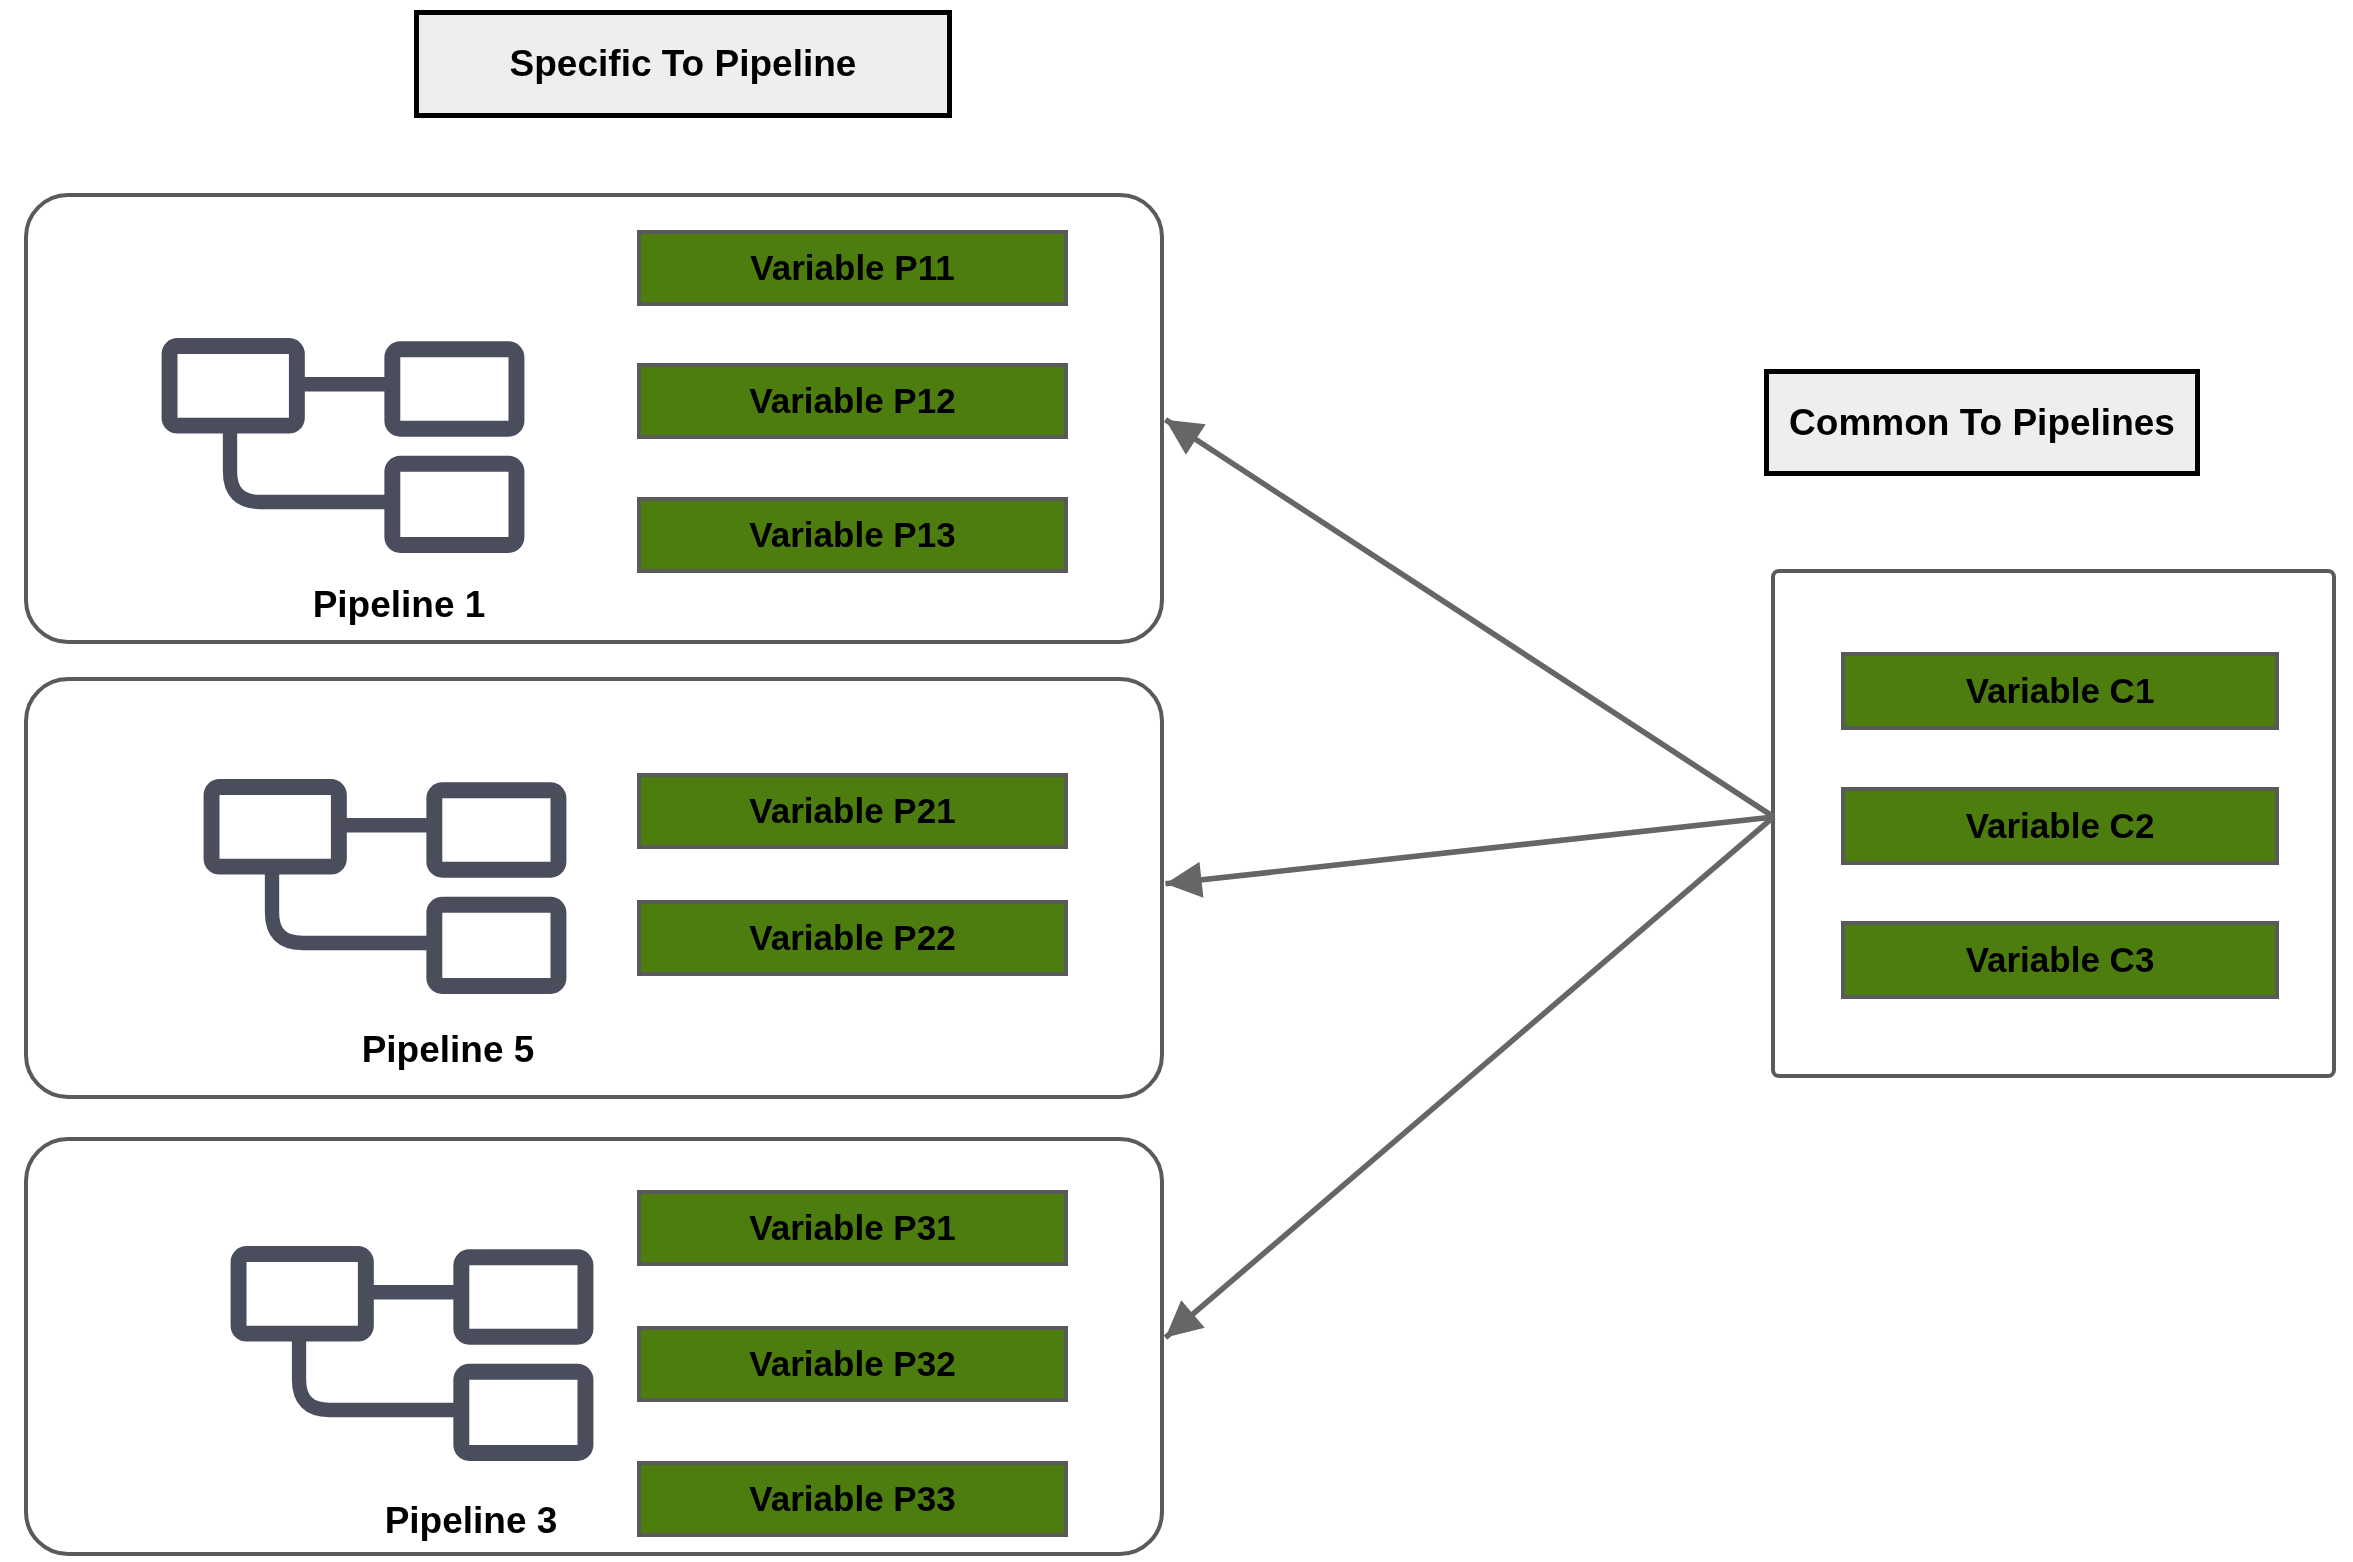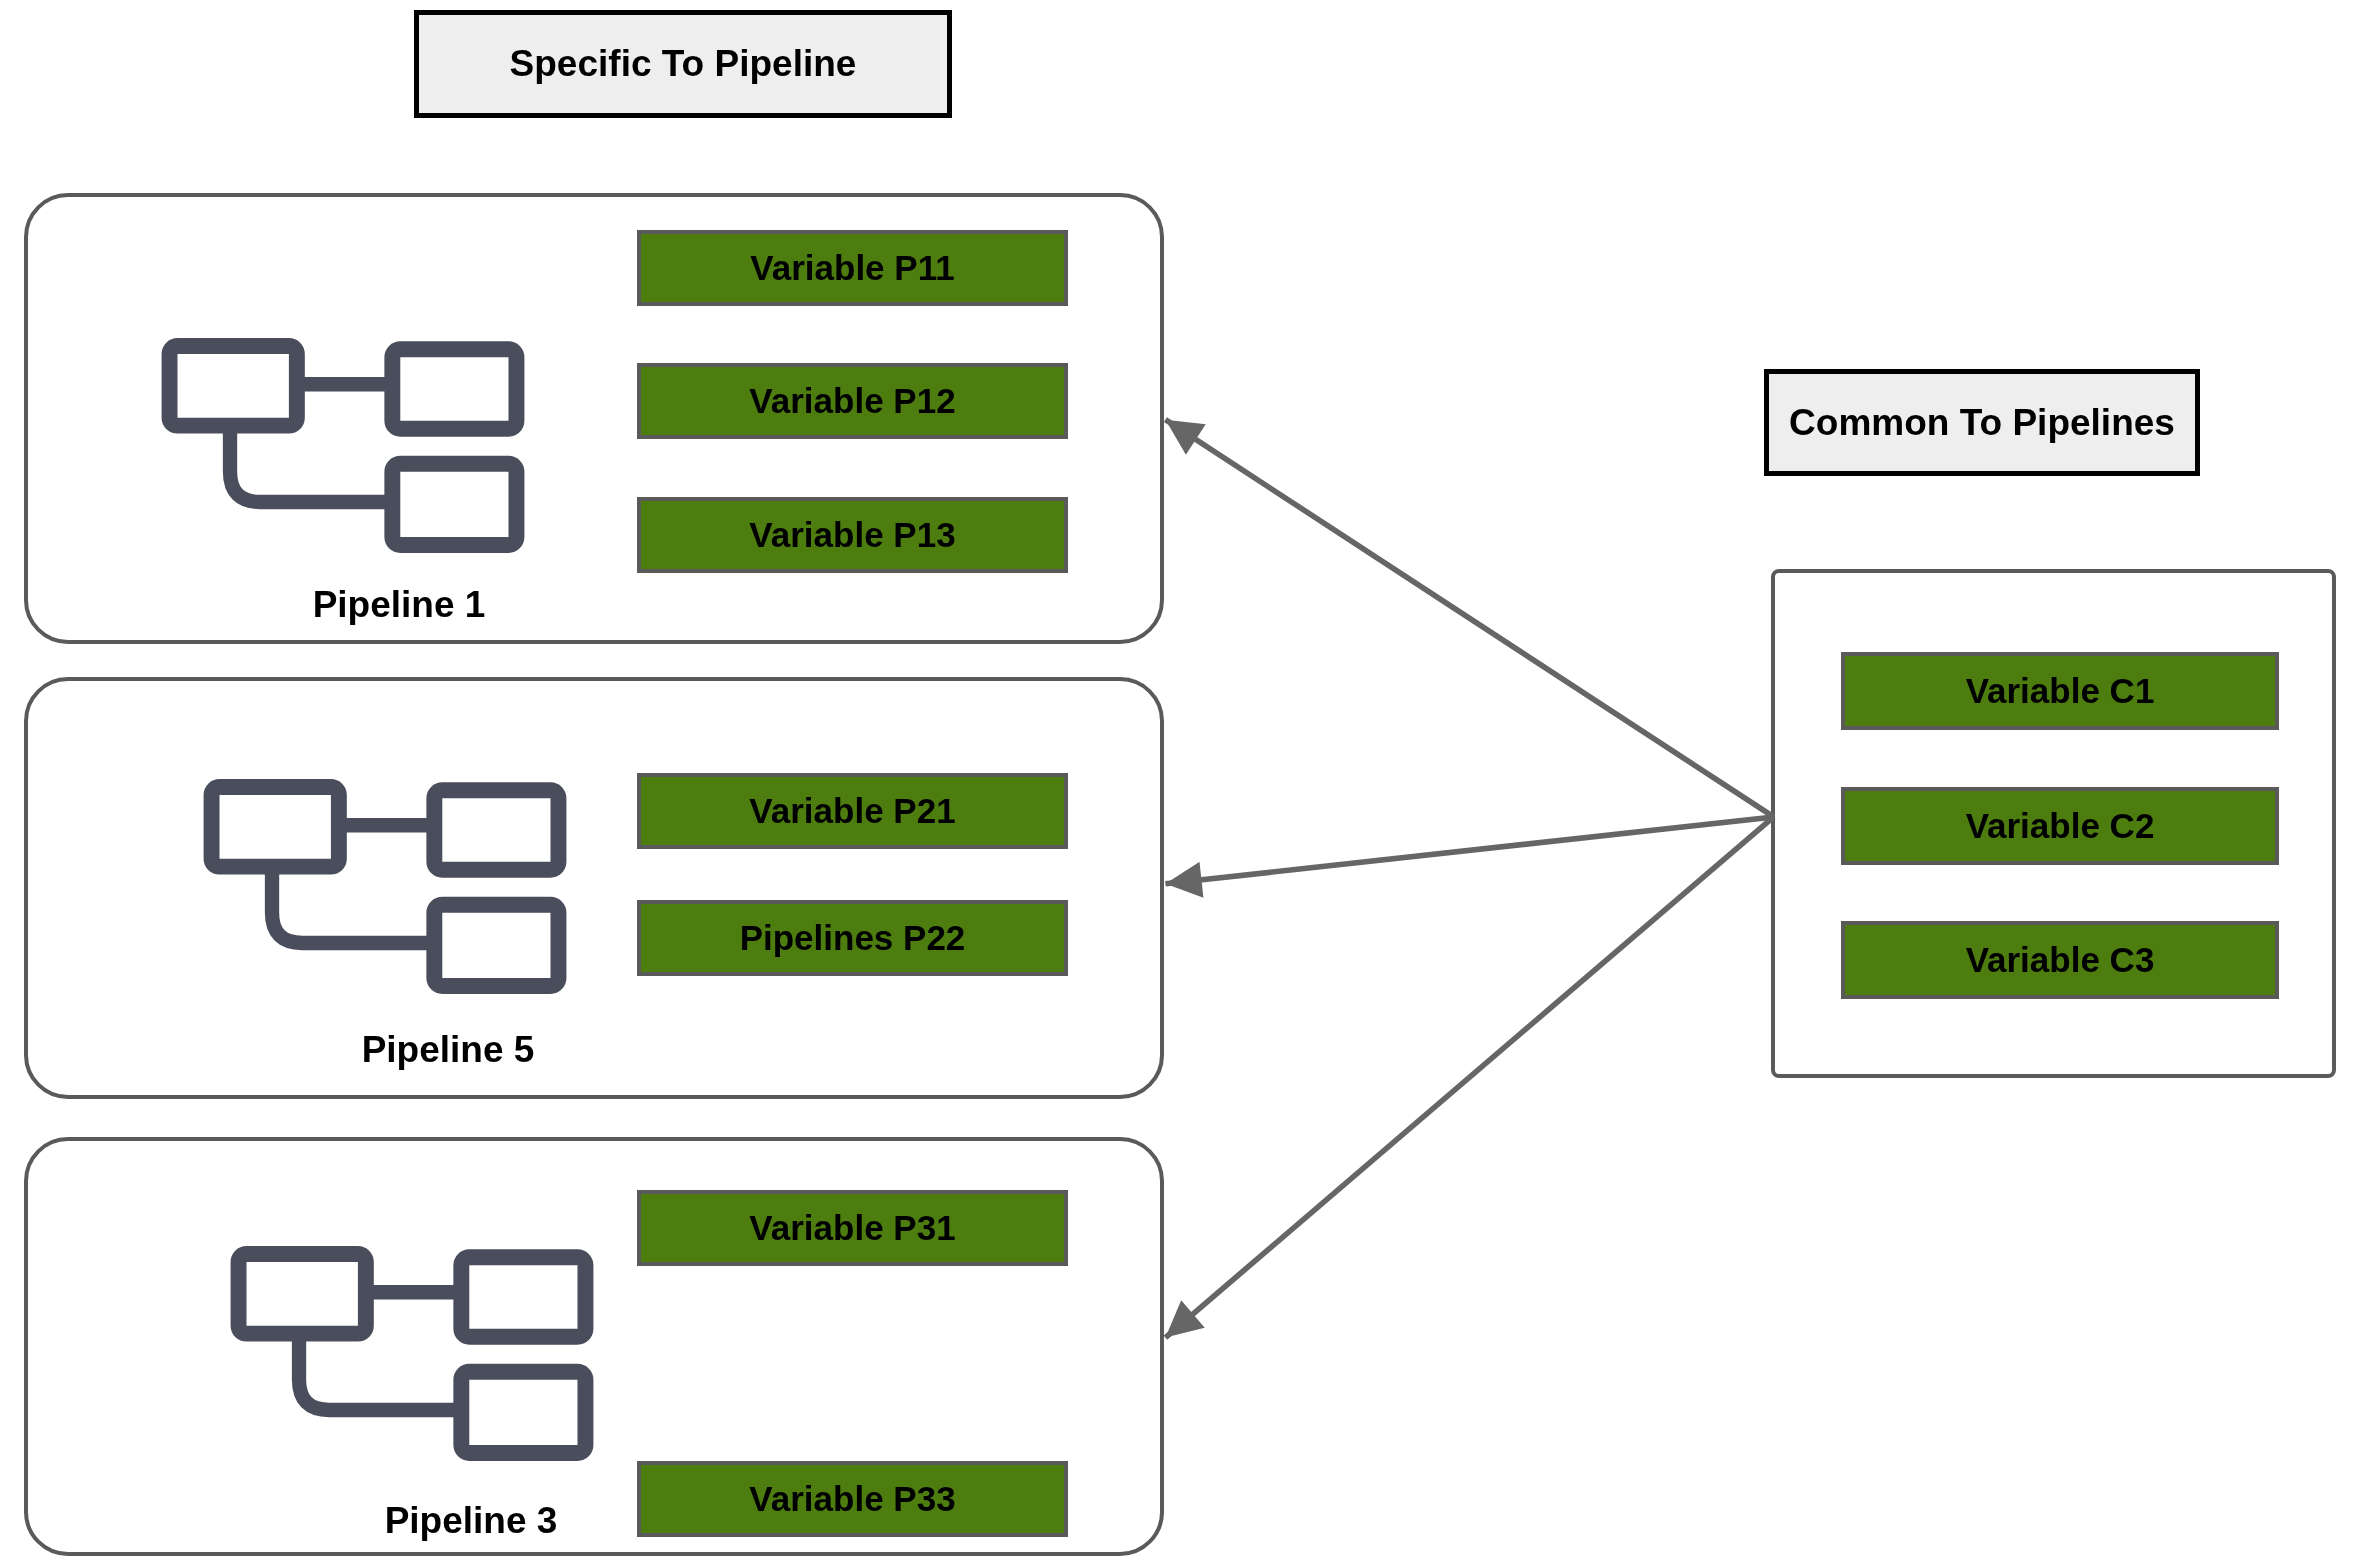--- a/index.html
+++ b/index.html
@@ -130,37 +130,38 @@
         <path d="M165 58 H300"></path>
       </g>
       <g stroke="#4a4e5c" fill="#ffffff" stroke-width="20">
         <rect x="12" y="10" width="160" height="100" rx="10"></rect>
         <rect x="292" y="14" width="156" height="100" rx="10"></rect>
         <rect x="292" y="158" width="156" height="102" rx="10"></rect>
       </g>
     </svg>
     <div class="plabel">Pipeline 5</div>
     <div class="varbox" id="p21">Variable P21</div>
-    <div class="varbox" id="p22">Pipelines P22</div>
+    <div class="varbox" id="p22">Variable P22</div>
   </section>
 
   <section class="container pipeline" id="pipeline-3">
     <svg class="flow-icon" width="366" height="215" viewBox="0 0 460 270">
       <g stroke="#4a4e5c" fill="none" stroke-width="18">
         <path d="M88 110 V168 Q88 206 126 206 H300"></path>
         <path d="M165 58 H300"></path>
       </g>
       <g stroke="#4a4e5c" fill="#ffffff" stroke-width="20">
         <rect x="12" y="10" width="160" height="100" rx="10"></rect>
         <rect x="292" y="14" width="156" height="100" rx="10"></rect>
         <rect x="292" y="158" width="156" height="102" rx="10"></rect>
       </g>
     </svg>
     <div class="plabel">Pipeline 3</div>
     <div class="varbox" id="p31">Variable P31</div>
+    <div class="varbox" id="p32">Variable P32</div>
     <div class="varbox" id="p33">Variable P33</div>
   </section>
 
   <section class="container" id="common-box">
     <div class="varbox" id="c1">Variable C1</div>
     <div class="varbox" id="c2">Variable C2</div>
     <div class="varbox" id="c3">Variable C3</div>
   </section>
 
   <svg id="arrows-layer" width="2354" height="1563" viewBox="0 0 2957 1963">

